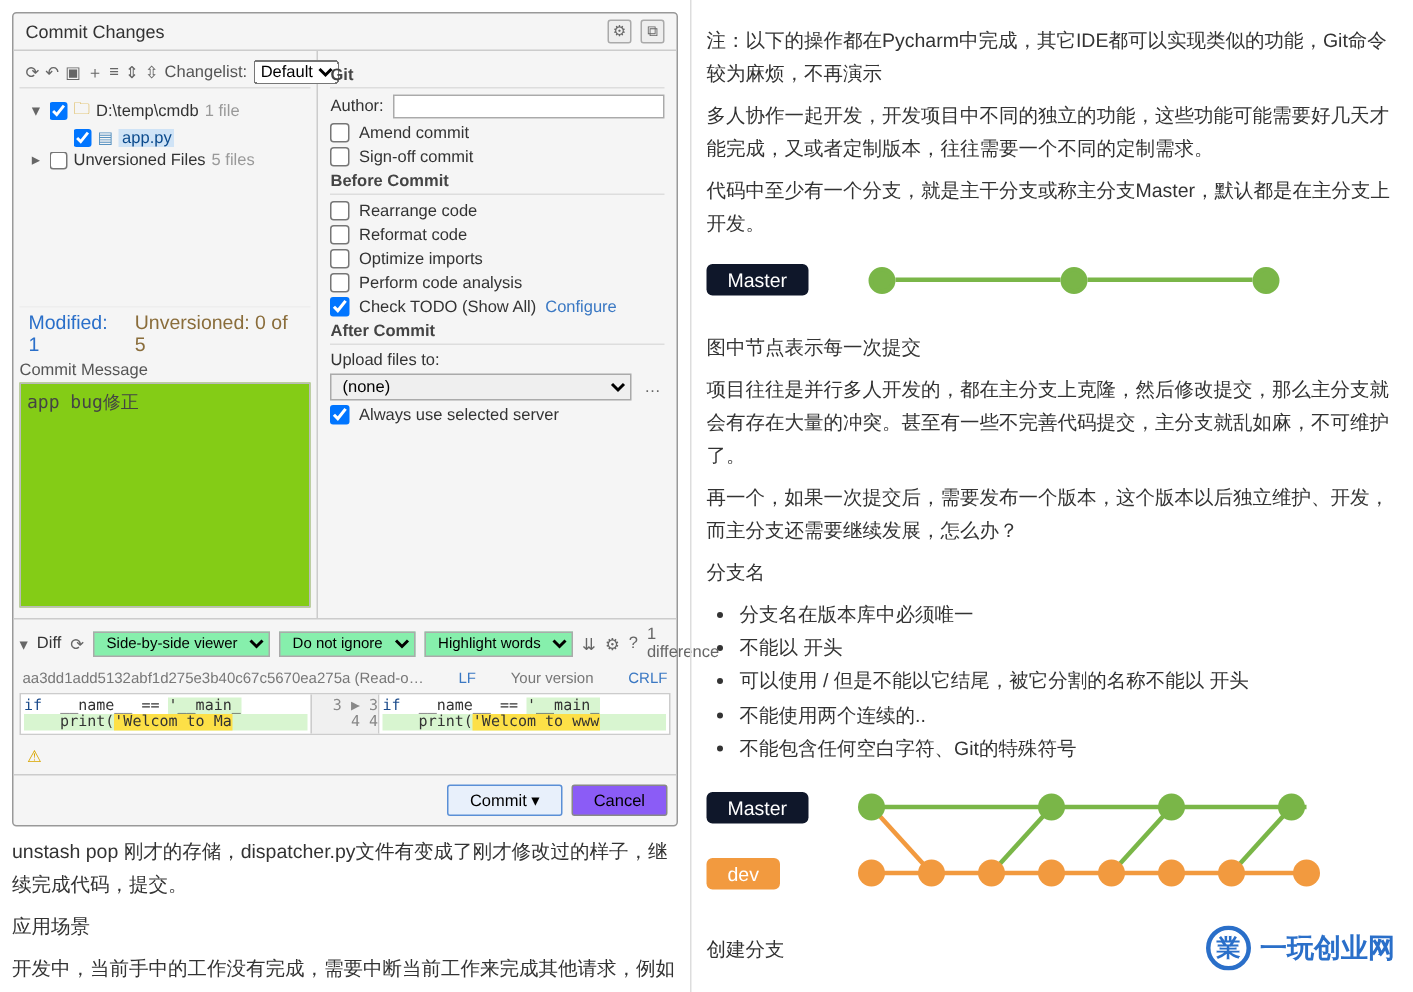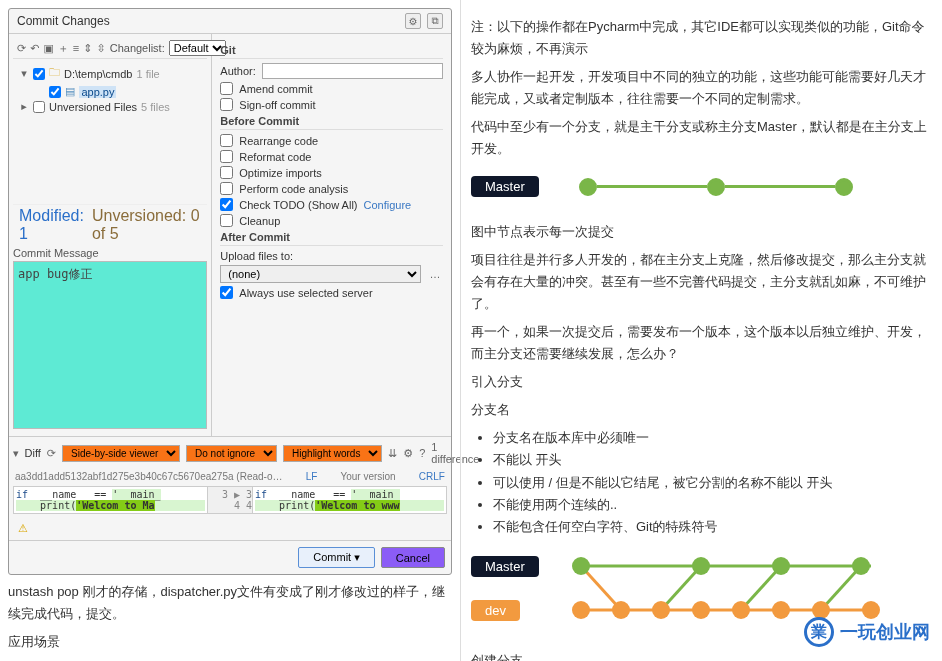--- a/index.html
+++ b/index.html
@@ -27,38 +27,38 @@
 .tree-row { display: flex; align-items: center; gap: 4px; padding: 1px 2px; }
 .tree-indent2 { padding-left: 32px; }
 .tree-chev { width:10px; text-align:center; color:#666; }
 .tree-cb { width:12px; height:12px; }
 .tree-folder { color: #d4a017; }
 .tree-file { color: #5892c0; }
 .tree-label { color: #333; }
 .tree-file-sel { background: #cfe3f6; color: #0b4a8c; padding: 0 2px; }
 .tree-count { color: #999; }
 
-.status-bar { display: flex; justify-content: space-between; gap: 8px; padding: 2px 6px; font-size: 16px; border-top: 1px solid #eee; }
+.status-bar { display: flex; justify-content: space-between; gap: 8px; padding: 2px 6px; font-size: 13px; border-top: 1px solid #eee; }
 .stat-mod { color: #2a6fc9; }
 .stat-unv { color: #8a6d3b; }
 
 .section-label { font-size: 11px; color: #555; padding: 2px 0; }
-.commit-msg { width: 100%; height: 168px; border: 1px solid #bbb; background: #5eead4; font-family: monospace; font-size: 12px; padding: 4px; color: #444; resize: none; position: relative; }
+.commit-msg { width: 100%; height: 150px; border: 1px solid #bbb; background: #84cc16; font-family: monospace; font-size: 12px; padding: 4px; color: #444; resize: none; position: relative; }
 
 .diff-header { display: flex; align-items: center; gap: 6px; padding: 4px; border-top: 1px solid #ccc; font-size: 11px; }
-.diff-header select, .diff-header .sel { font-size: 10px; border: 1px solid #aaa; padding: 1px 4px; background:#f97316; }
+.diff-header select, .diff-header .sel { font-size: 10px; border: 1px solid #aaa; padding: 1px 4px; background:#86efac; }
 .diff-count { margin-left: auto; color: #666; }
 
 .diff-meta { display: flex; font-size: 10px; color: #777; padding: 2px 6px; justify-content: space-between; }
 .diff-body { display: flex; border: 1px solid #ccc; margin: 2px 4px; font-family: monospace; font-size: 10px; }
 .diff-pane { flex: 1; padding: 2px; background: #fff; }
 .diff-gutter { width: 46px; background: #f0f0f0; text-align: right; color: #888; padding: 2px 0; border-left:1px solid #ccc; border-right:1px solid #ccc; }
 .diff-line { white-space: pre; }
 .hl-green { background: #d8f5d0; }
-.hl-dgreen { background: #84cc16; font-weight: bold; }
+.hl-dgreen { background: #fde047; }
 .kw { color: #1a4a8a; }
 
 .dlg-buttons { display: flex; justify-content: flex-end; gap: 6px; padding: 6px; border-top: 1px solid #ccc; }
 .btn { border: 1px solid #888; padding: 3px 14px; font-size: 11px; background: #8b5cf6; border-radius: 2px; }
 .btn.primary { background: #e8f0fb; border-color: #5a8fd6; }
 
 
 .gr-h { font-weight: bold; margin: 4px 0 4px 0; color: #444; border-bottom: 1px solid #ddd; padding-bottom: 2px;}
 .gr-row { display: flex; align-items: center; gap: 6px; margin: 3px 0; }
 .gr-row label { font-size: 11px; }
@@ -170,24 +170,20 @@
             </div>
         <div class="gr-row">
               <input type="checkbox" style="">
               <label>Perform code analysis</label>
             </div>
         <div class="gr-row">
               <input type="checkbox" checked="" style="">
               <label>Check TODO (Show All)</label> 
               <span class="cfg-link">Configure</span>
             </div>
-        <div class="gr-row">
-              <input type="checkbox" style="">
-              <label>Cleanup</label>
-            </div>
 
         <div class="gr-h">After Commit</div>
         <div class="gr-row">
           <label>Upload files to:</label>
         </div>
         <div class="gr-row">
           <select><option>(none)</option></select>
           <span class="tb-icon">…</span>
         </div>
         <div class="gr-row">
@@ -258,21 +254,20 @@
       <div class="edge" style="width:110px"></div>
       <div class="node fill"></div>
       <div class="edge" style="width:110px"></div>
       <div class="node fill"></div>
     </div>
   </div>
 
   <p class="para">图中节点表示每一次提交</p>
   <p class="para">项目往往是并行多人开发的，都在主分支上克隆，然后修改提交，那么主分支就会有存在大量的冲突。甚至有一些不完善代码提交，主分支就乱如麻，不可维护了。</p>
   <p class="para">再一个，如果一次提交后，需要发布一个版本，这个版本以后独立维护、开发，而主分支还需要继续发展，怎么办？</p>
-  <p class="para">引入分支</p>
   <p class="para">分支名</p>
   <ul class="bul">
     <li>分支名在版本库中必须唯一</li>
     <li>不能以 开头</li>
     <li>可以使用 / 但是不能以它结尾，被它分割的名称不能以 开头</li>
     <li>不能使用两个连续的..</li>
     <li>不能包含任何空白字符、Git的特殊符号</li>
   </ul>
 
   <div class="diagram" style="position:relative; height:84px;">

